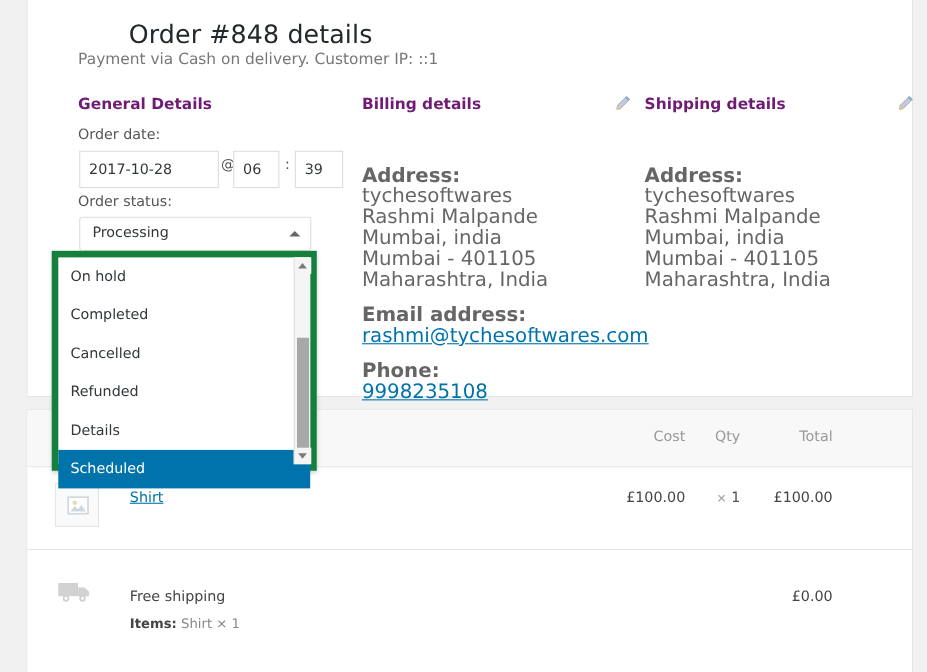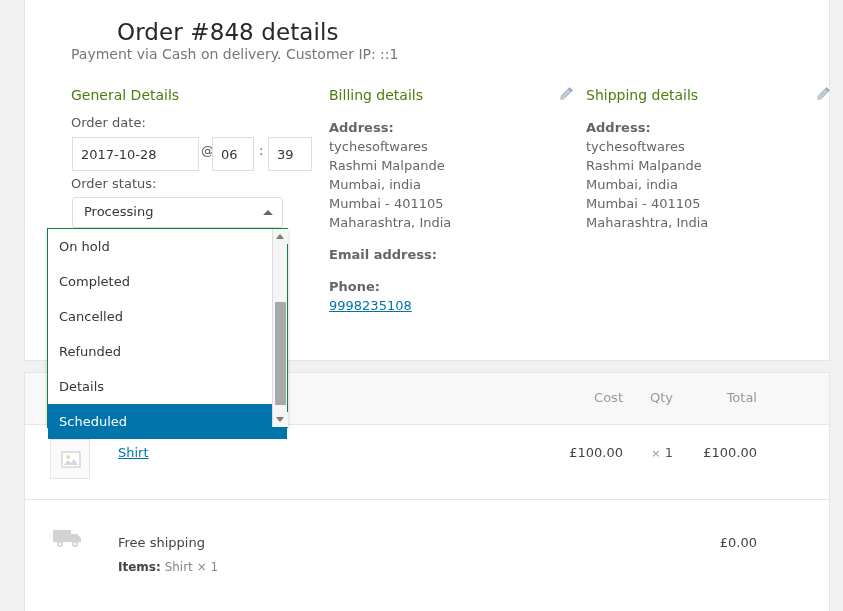--- a/index.html
+++ b/index.html
@@ -31,21 +31,21 @@
     margin-left: 46px;
   }
   .order-sub {
     position: absolute; left: 46px; top: 46px;
     font-size: 14px; color: #777;
   }
 
   
   .col-head {
     position: absolute;
-    font-size: 14px; font-weight: normal; color: #4d7c0f;
+    font-size: 14px; font-weight: bold; color: #701a75;
   }
   #h-general  { left: 46px;  top: 87px; }
   #h-billing  { left: 304px; top: 87px; }
   #h-shipping { left: 561px; top: 87px; }
 
   .pencil-icon {
     position: absolute; width: 16px; height: 16px;
     opacity: .85; cursor: pointer;
   }
   #pencil-billing  { left: 533px; top: 86px; }
@@ -90,21 +90,21 @@
     width: 0; height: 0;
     border-left: 5px solid transparent;
     border-right: 5px solid transparent;
     border-bottom: 5px solid #666;
   }
 
   .dropdown {
     position: absolute; left: 47px; top: 228px;
     width: 241px; height: 200px;
     background: #fff;
-    border: 1px solid #15803d;
+    border: 6px solid #15803d;
     z-index: 50;
     box-shadow: 0 2px 4px rgba(0,0,0,.18);
   }
   .dd-option {
     position: relative;
     height: 35px; line-height: 35px;
     padding-left: 11px;
     font-size: 13px; color: #32373c;
     cursor: pointer;
     white-space: nowrap;
@@ -131,21 +131,21 @@
   }
   .dd-sb-btn.up i   { border-bottom: 5px solid #7a7a7a; }
   .dd-sb-btn.down i { border-top: 5px solid #7a7a7a; }
   .dd-sb-thumb {
     position: absolute; left: 2px; top: 73px;
     width: 11px; height: 103px;
     background: #a8a8a8; border-radius: 1px;
   }
 
   
-  .addr-block { position: absolute; font-size: 13px; line-height: 19px; }
+  .addr-block { position: absolute; font-size: 18px; line-height: 19px; margin-top: 32px; }
   #billing-block  { left: 304px; top: 118px; }
   #shipping-block { left: 561px; top: 118px; }
   .addr-label { font-weight: bold; color: #666; display: block; }
   .addr-line  { color: #666; display: block; }
   .addr-gap   { height: 13px; }
   .addr-link  { color: #0073aa; text-decoration: underline; display: block; }
 
   
   .items-head {
     position: absolute; left: 0; top: 0;
@@ -243,20 +243,21 @@
 
     <div class="addr-block" id="billing-block">
       <span class="addr-label">Address:</span>
       <span class="addr-line">tychesoftwares</span>
       <span class="addr-line">Rashmi Malpande</span>
       <span class="addr-line">Mumbai, india</span>
       <span class="addr-line">Mumbai - 401105</span>
       <span class="addr-line">Maharashtra, India</span>
       <div class="addr-gap"></div>
       <span class="addr-label">Email address:</span>
+      <a class="addr-link" href="#">rashmi@tychesoftwares.com</a>
       <div class="addr-gap"></div>
       <span class="addr-label">Phone:</span>
       <a class="addr-link" href="#">9998235108</a>
     </div>
 
     <div class="addr-block" id="shipping-block">
       <span class="addr-label">Address:</span>
       <span class="addr-line">tychesoftwares</span>
       <span class="addr-line">Rashmi Malpande</span>
       <span class="addr-line">Mumbai, india</span>

